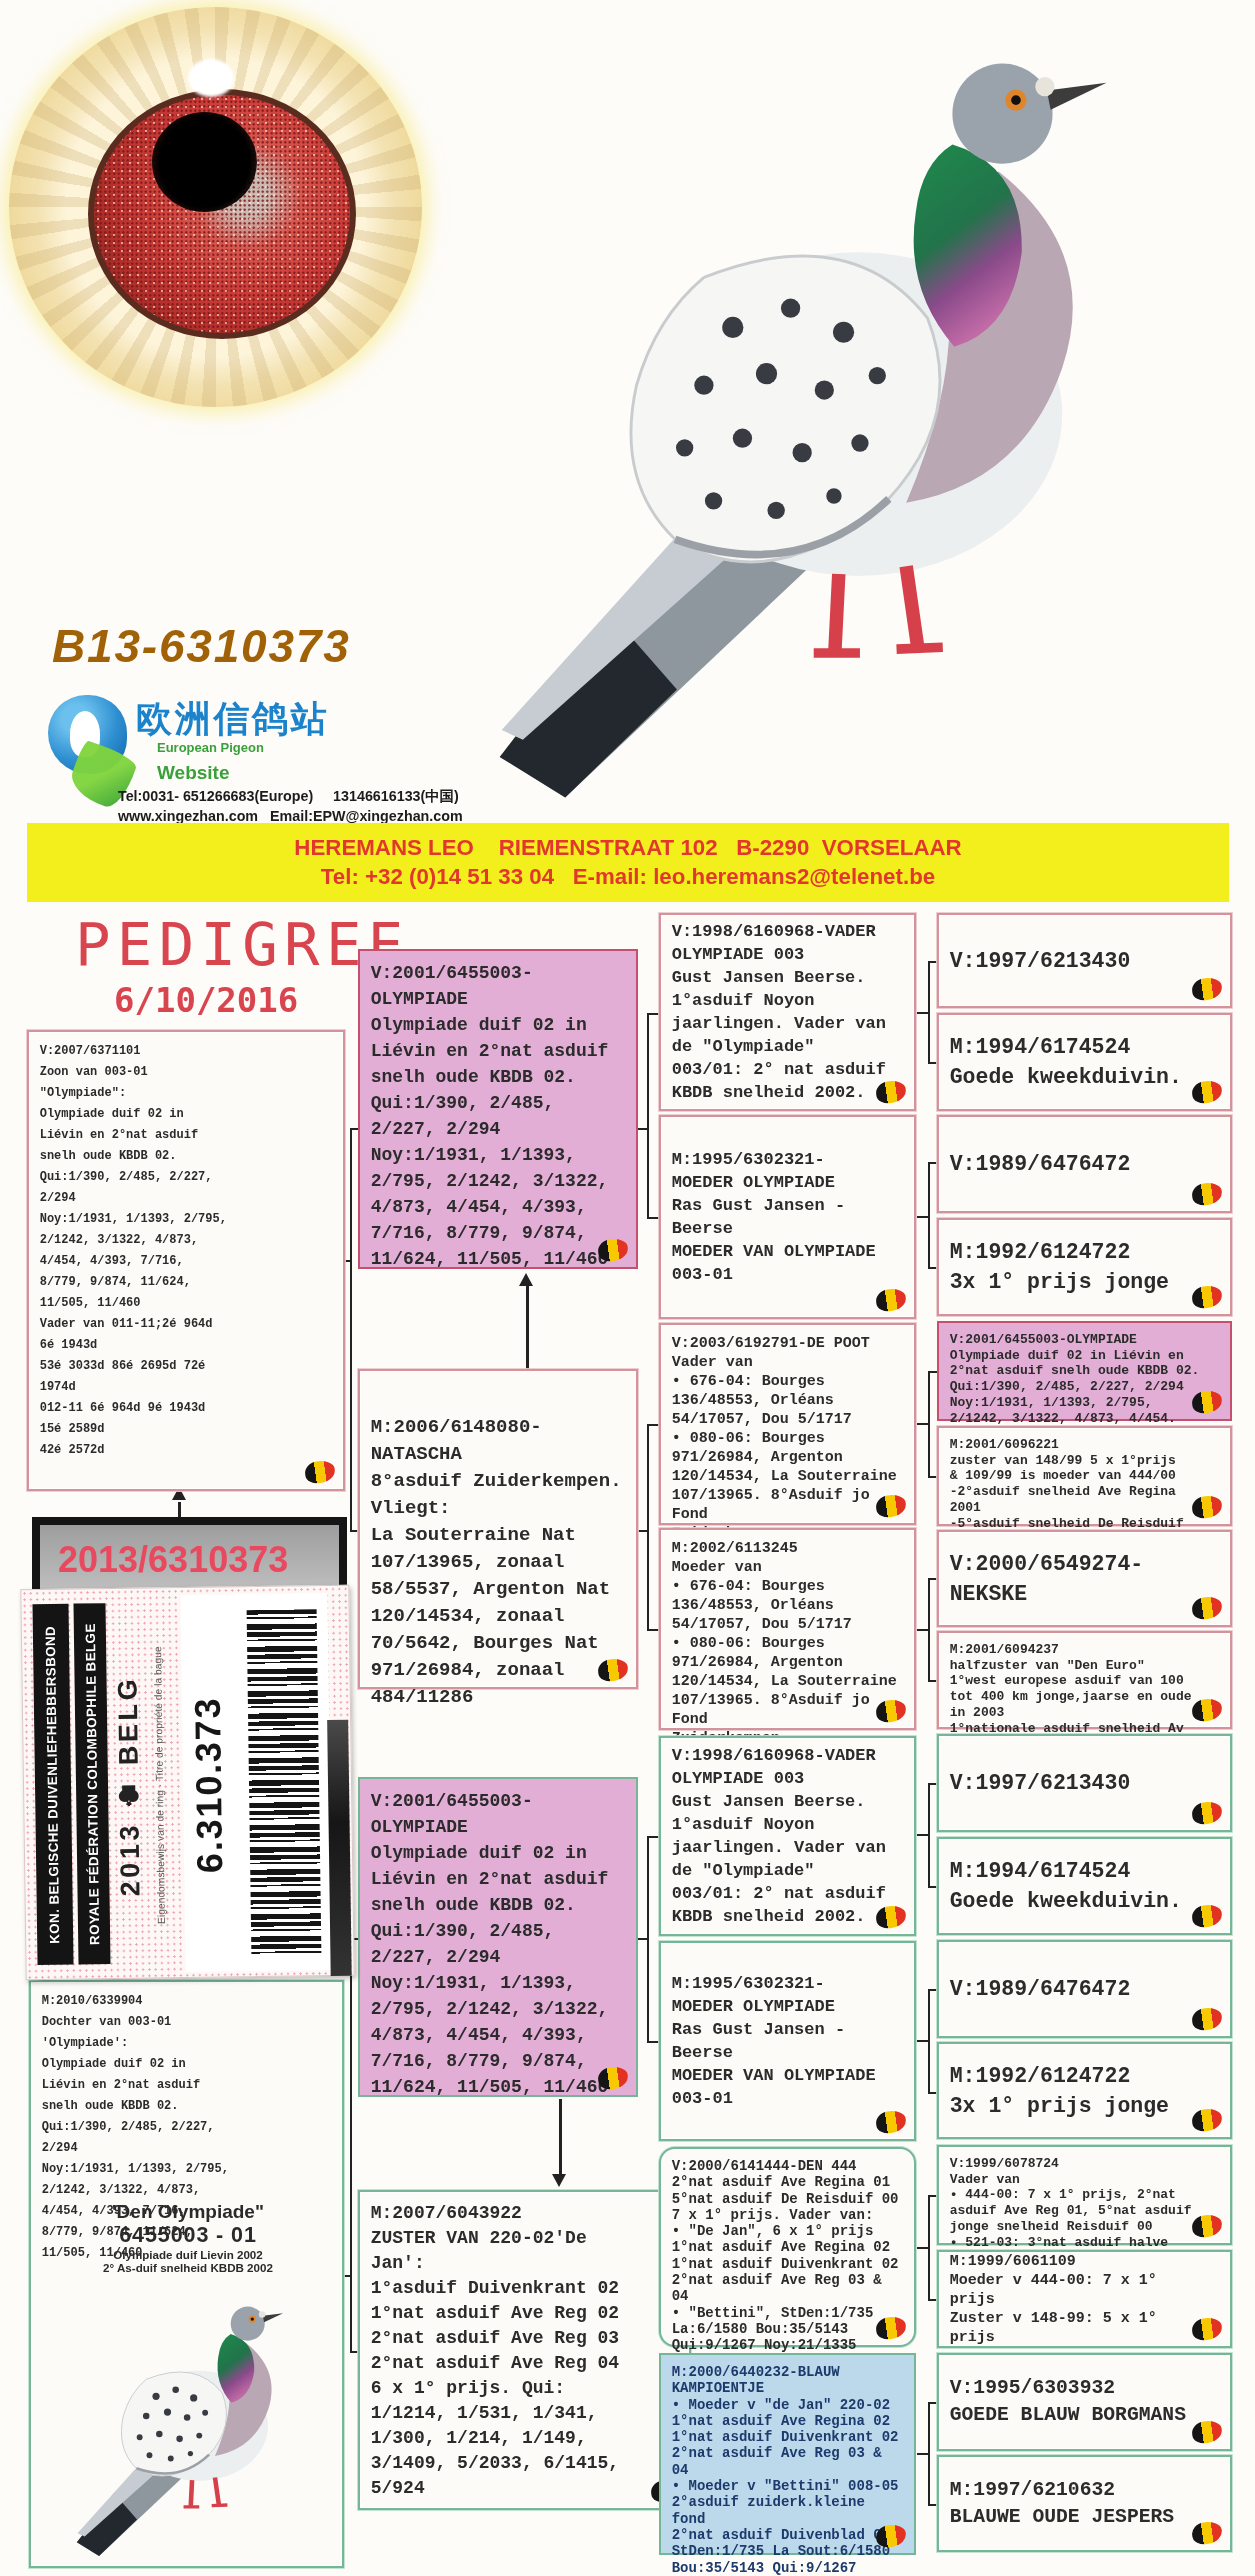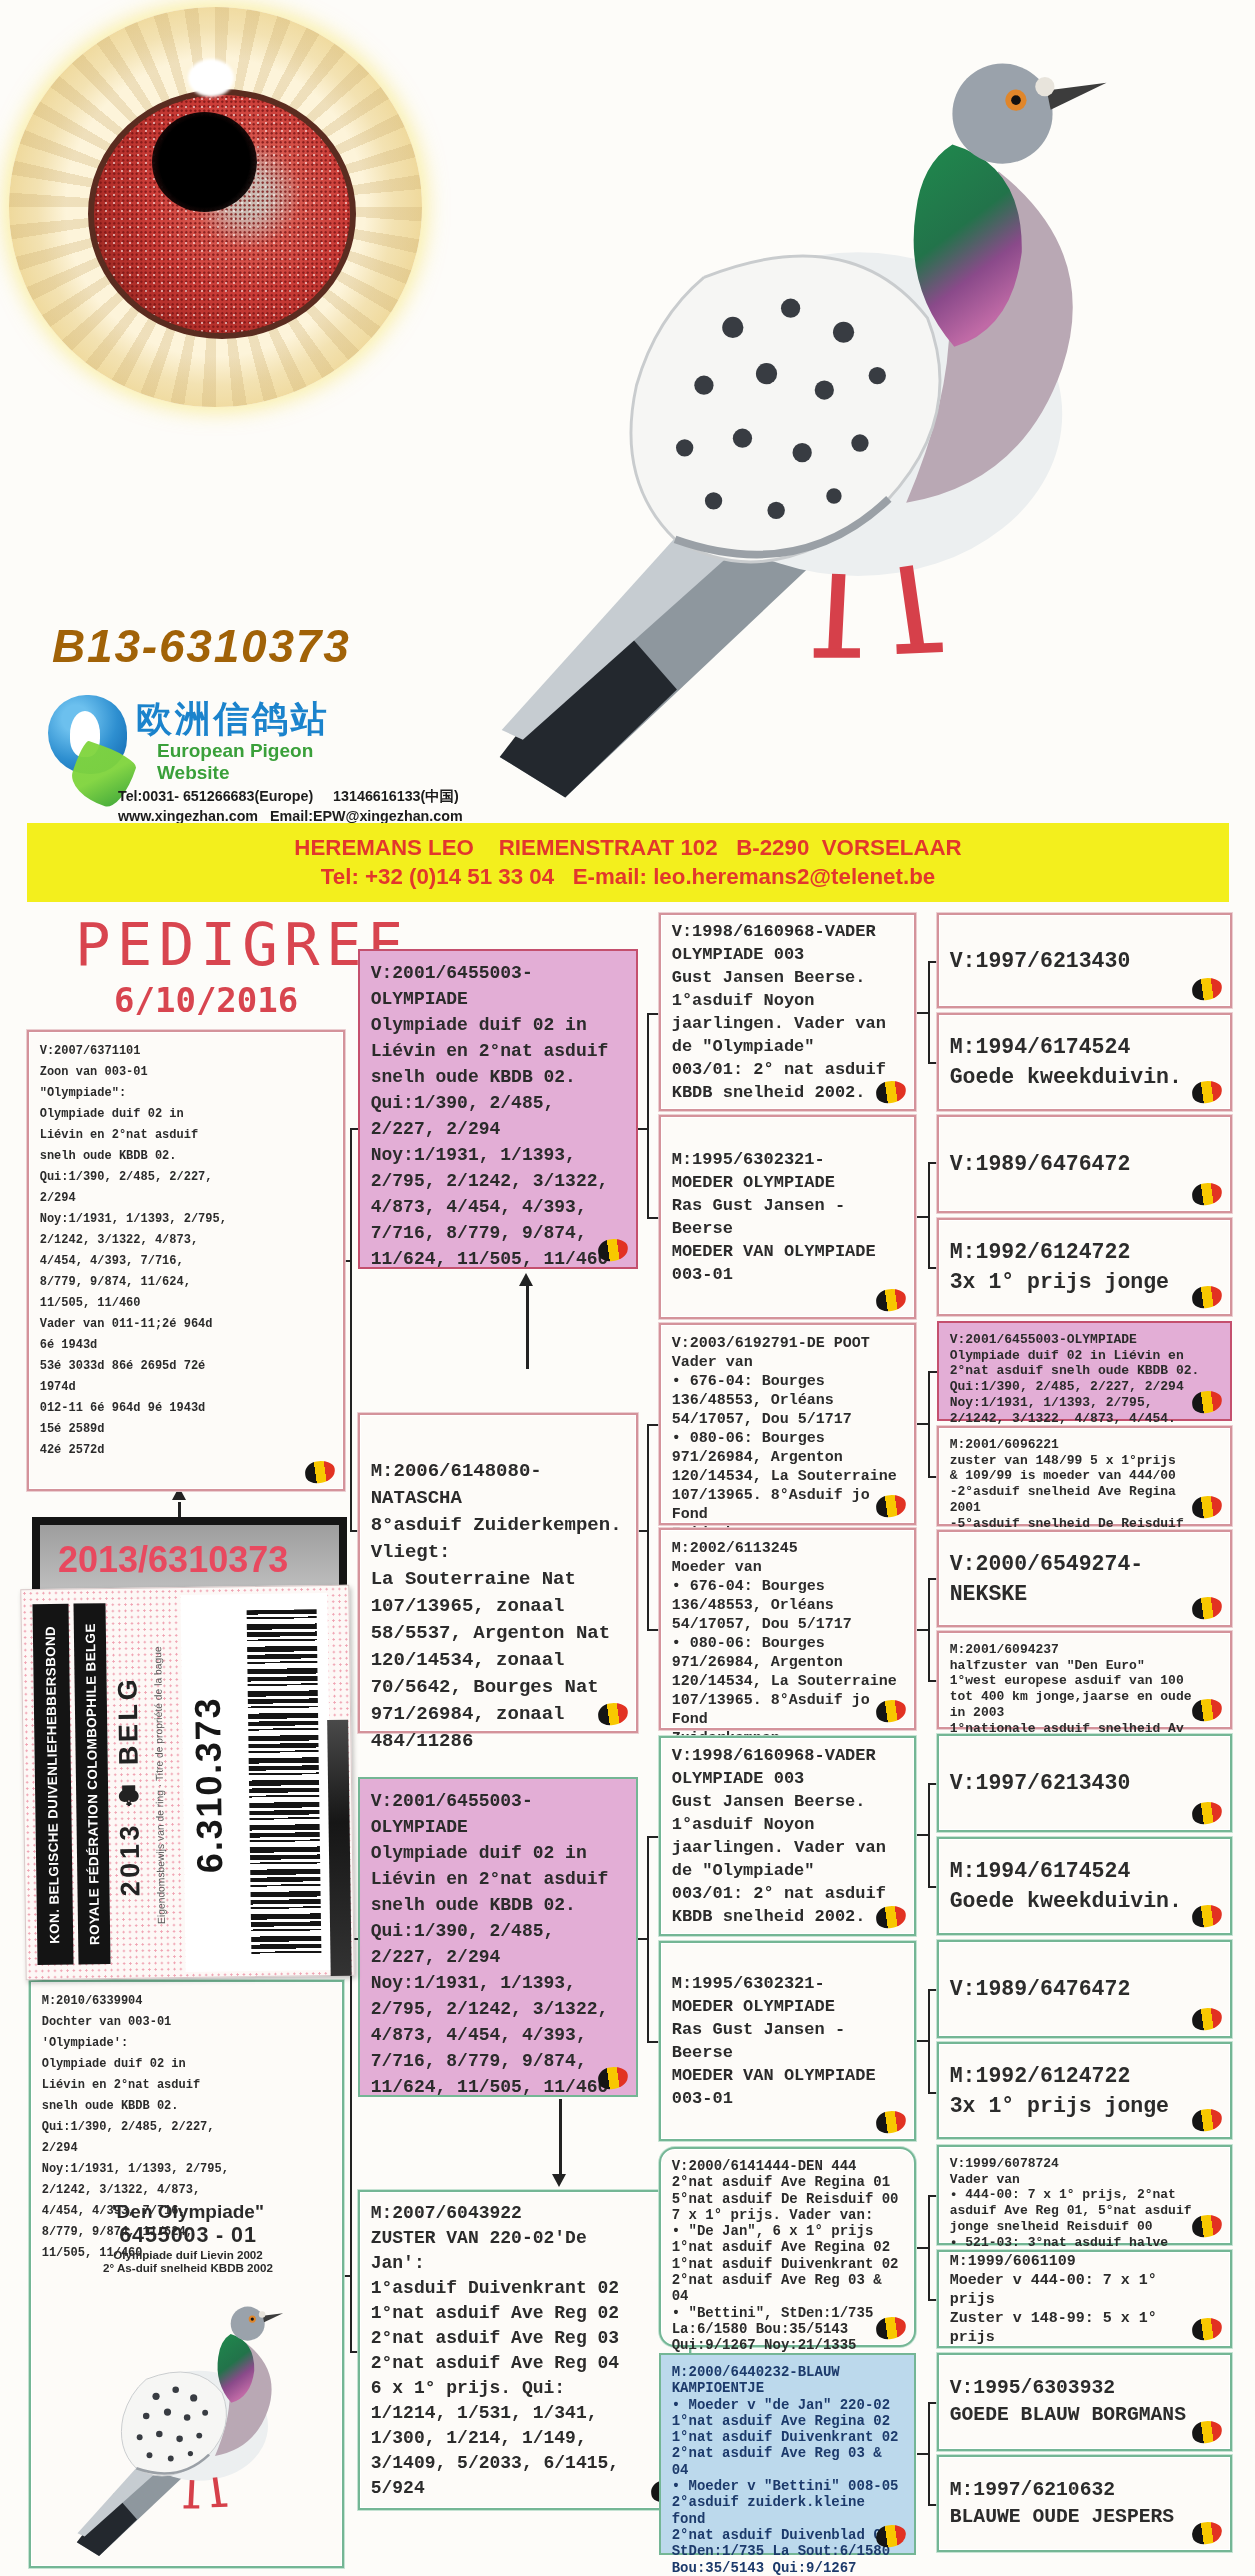--- a/index.html
+++ b/index.html
@@ -33,21 +33,21 @@
   .ring-number{position:absolute;left:52px;top:619px;font-size:46px;font-weight:bold;font-style:italic;
     color:#a16207;letter-spacing:1.8px;}
   .logo{position:absolute;left:43px;top:690px;width:554px;height:143px;}
   .logo-icon{position:absolute;left:5.4px;top:5.4px;width:79px;height:79px;border-radius:50% 50% 46% 54%;
     background:radial-gradient(circle at 35% 30%,#6cc0ee 0 18%,#2e8fd0 55%,#0b5ea8 100%);}
   .logo-icon:before{content:"";position:absolute;left:21.5px;top:16px;width:30px;height:46px;border-radius:50% 50% 40% 40%;background:#fff;}
   .logo-icon:after{content:"";position:absolute;left:25px;top:52px;width:59px;height:57px;
     background:linear-gradient(135deg,#7fd43c 0 50%,#2f9e2f 100%);
     border-radius:10% 80% 30% 70%/60% 20% 80% 40%;transform:rotate(18deg);opacity:.95;}
   .logo-cn{position:absolute;left:93px;top:5.4px;font-size:36px;font-weight:bold;color:#1b83cc;letter-spacing:2.7px;}
-  .logo-en1{position:absolute;left:114px;top:50px;font-size:19px;font-weight:bold;color:#3aa03a;}
+  .logo-en1{position:absolute;left:114px;top:50px;font-size:13px;font-weight:bold;color:#3aa03a;}
   .logo-en2{position:absolute;left:114px;top:72px;font-size:19px;font-weight:bold;color:#3aa03a;}
   .logo-tel{position:absolute;left:75px;top:97px;font-size:14.3px;font-weight:bold;color:#1c1c1c;white-space:pre;}
   .logo-web{position:absolute;left:75px;top:118px;font-size:14.3px;font-weight:bold;color:#1c1c1c;white-space:pre;}
 
   
   .banner{position:absolute;left:27px;top:823px;width:1202px;height:79px;background:#f3ef1d;
     display:flex;flex-direction:column;justify-content:center;align-items:center;gap:3.6px;}
   .banner div{color:#e2372c;font-weight:bold;font-size:22.3px;white-space:pre;}
 
   
@@ -59,21 +59,21 @@
   
   .box{position:absolute;z-index:2;display:flex;flex-direction:column;justify-content:flex-start;
     padding:9px 10.7px;font-family:"Liberation Mono","DejaVu Sans Mono",monospace;font-weight:bold;color:#2b2b2b;}
   .box-text{white-space:pre-line;}
   .wr{background:#fdfbf8;border:2.7px solid #d4939b;box-shadow:inset 0 0 0 0.9px #fff,0 0 0 0.9px #e9c9cd;}
   .wg{background:#fdfbf8;border:2.7px solid #74b695;box-shadow:inset 0 0 0 0.9px #fff,0 0 0 0.9px #bfe0cf;}
   .pk{background:#e3aed6;border:2.7px solid #c4506e;}
   .pkg{background:#e3aed6;border:2.7px solid #74b695;}
   .bg{background:#bcd9ec;border:2.7px solid #74b695;color:#1c3a6b;}
   .ctr{justify-content:center;}
-  .pt40{padding-top:43px;margin-top:44px;}
+  .pt40{padding-top:43px;}
   .t14 .box-text{font-size:13px;line-height:15.7px;}
   .t15 .box-text{font-size:14px;line-height:16.3px;}
   .t16 .box-text{font-size:15px;line-height:19px;}
   .t17 .box-text{font-size:15px;line-height:19px;}
   .t19 .box-text{font-size:17px;line-height:23px;}
   .t20 .box-text{font-size:12px;line-height:21px;}
   .t20b .box-text{font-size:18px;line-height:26px;}
   .t20c .box-text{font-size:18px;line-height:25px;}
   .t21 .box-text{font-size:19px;line-height:27px;}
   .t22 .box-text{font-size:19.7px;line-height:27px;}

